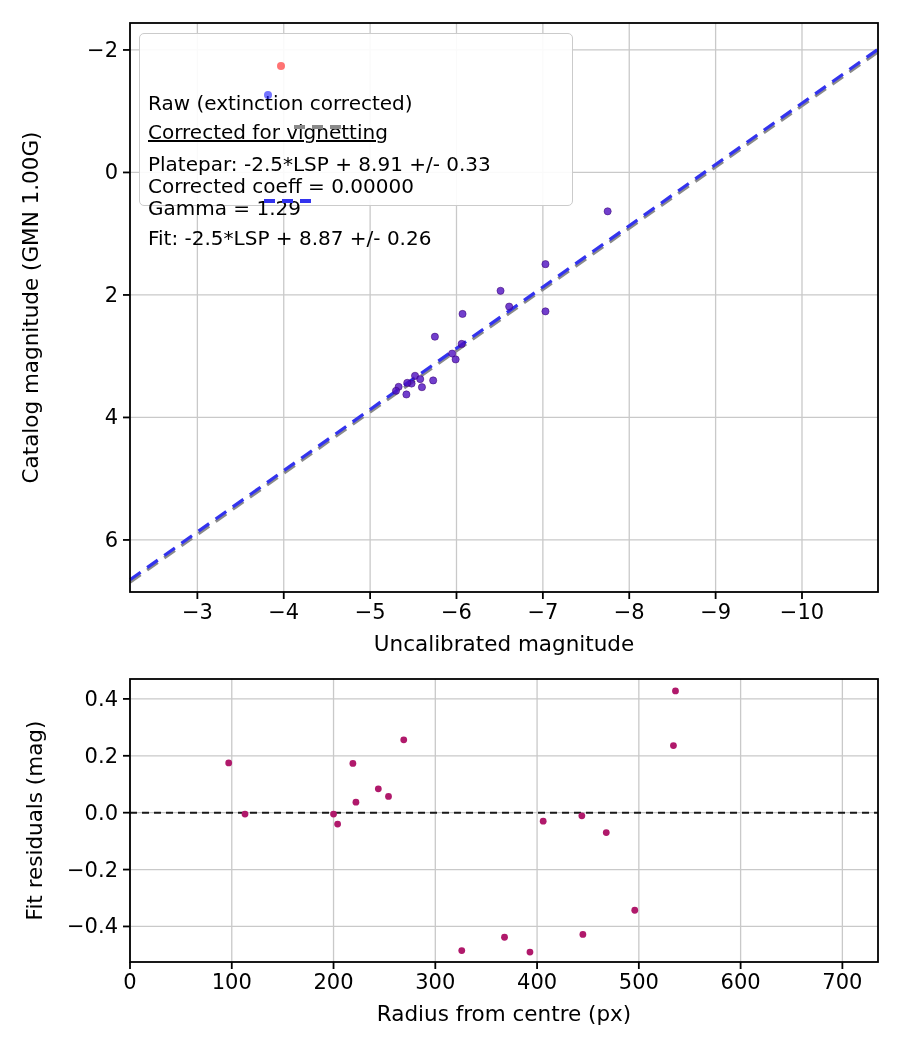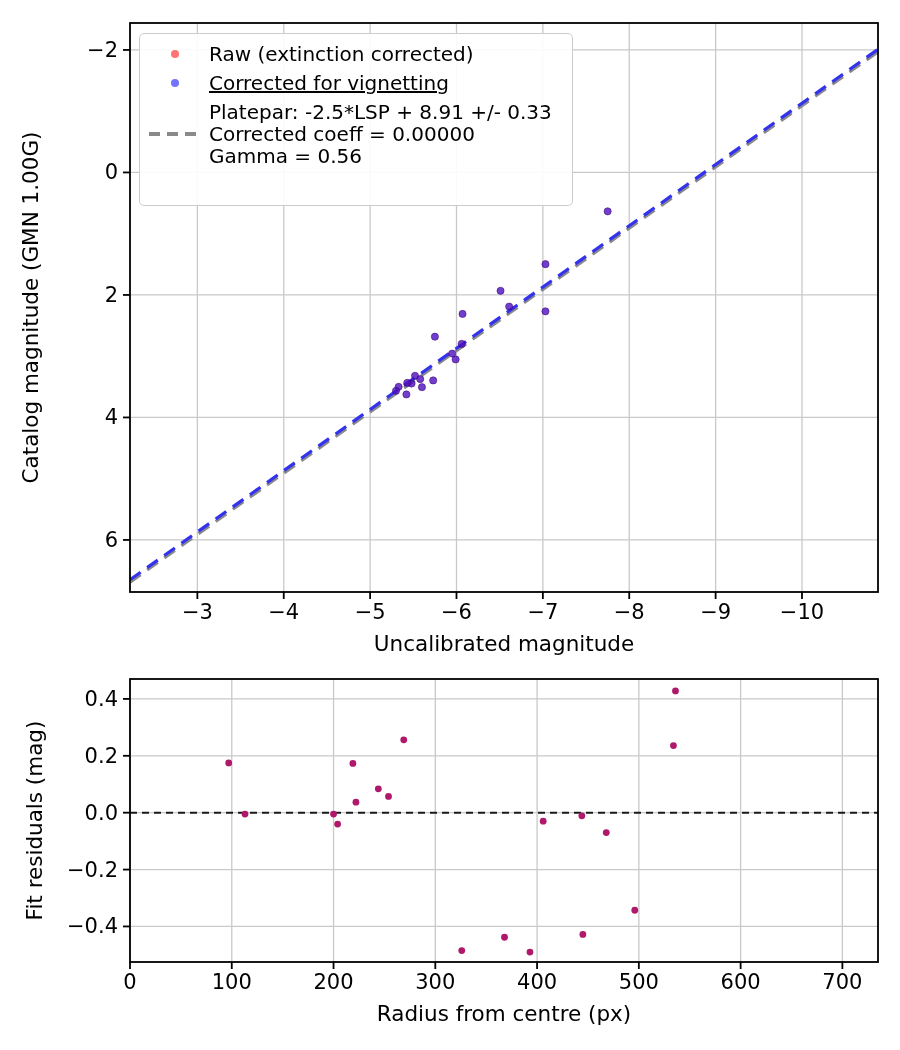--- a/index.html
+++ b/index.html
@@ -7,21 +7,21 @@
     position:relative;width:900px;height:1050px;background:#ffffff;
     font-family:"DejaVu Sans",sans-serif;overflow:hidden;
   }
   .figure svg{position:absolute;left:0;top:0;}
   svg text{font-family:"DejaVu Sans",sans-serif;fill:#000;}
   .legend{
     position:absolute;left:139px;top:33px;width:434px;height:173px;
     box-sizing:border-box;border:1.5px solid #cbcbcb;border-radius:5px;
     background:rgba(255,255,255,0.9);font-size:20px;color:#000;
   }
-  .lrow{position:absolute;left:0;display:flex;align-items:center;}
+  .lrow{position:absolute;left:0;display:flex;align-items:center;flex-direction:column;}
   .lmark{width:52px;margin-left:9px;display:flex;justify-content:center;align-items:center;flex:0 0 52px;}
   .ltext{margin-left:8px;white-space:nowrap;line-height:22px;}
   .ldot{width:8px;height:8px;border-radius:50%;}
   .ldot.red{background:rgba(255,0,0,0.55);}
   .ldot.blue{background:rgba(30,30,255,0.62);}
   .ldash{width:52px;height:3.5px;}
   .ldash.gray{background:repeating-linear-gradient(90deg,#8a8a8a 0 11px,transparent 11px 18px);}
   .ldash.blue{background:repeating-linear-gradient(90deg,#3333ee 0 11px,transparent 11px 18px);}
 </style>
 </head>
@@ -196,17 +196,23 @@
         </span>
       <span class="ltext">Corrected for vignetting</span>
     </div>
     <div class="lrow" style="top:67px;height:66px;">
       <span class="lmark">
           <span class="ldash gray"></span>
         </span>
       <span class="ltext">
         <div>Platepar: -2.5*LSP + 8.91 +/- 0.33</div>
         <div>Corrected coeff = 0.00000</div>
-        <div>Gamma = 0.56</div>
+        <div>Gamma = 1.29</div>
       </span>
+    </div>
+    <div class="lrow" style="top:141px;height:26px;">
+      <span class="lmark">
+          <span class="ldash blue"></span>
+        </span>
+      <span class="ltext">Fit: -2.5*LSP + 8.87 +/- 0.26</span>
     </div>
   </div>
 </div>
 
 </body></html>

